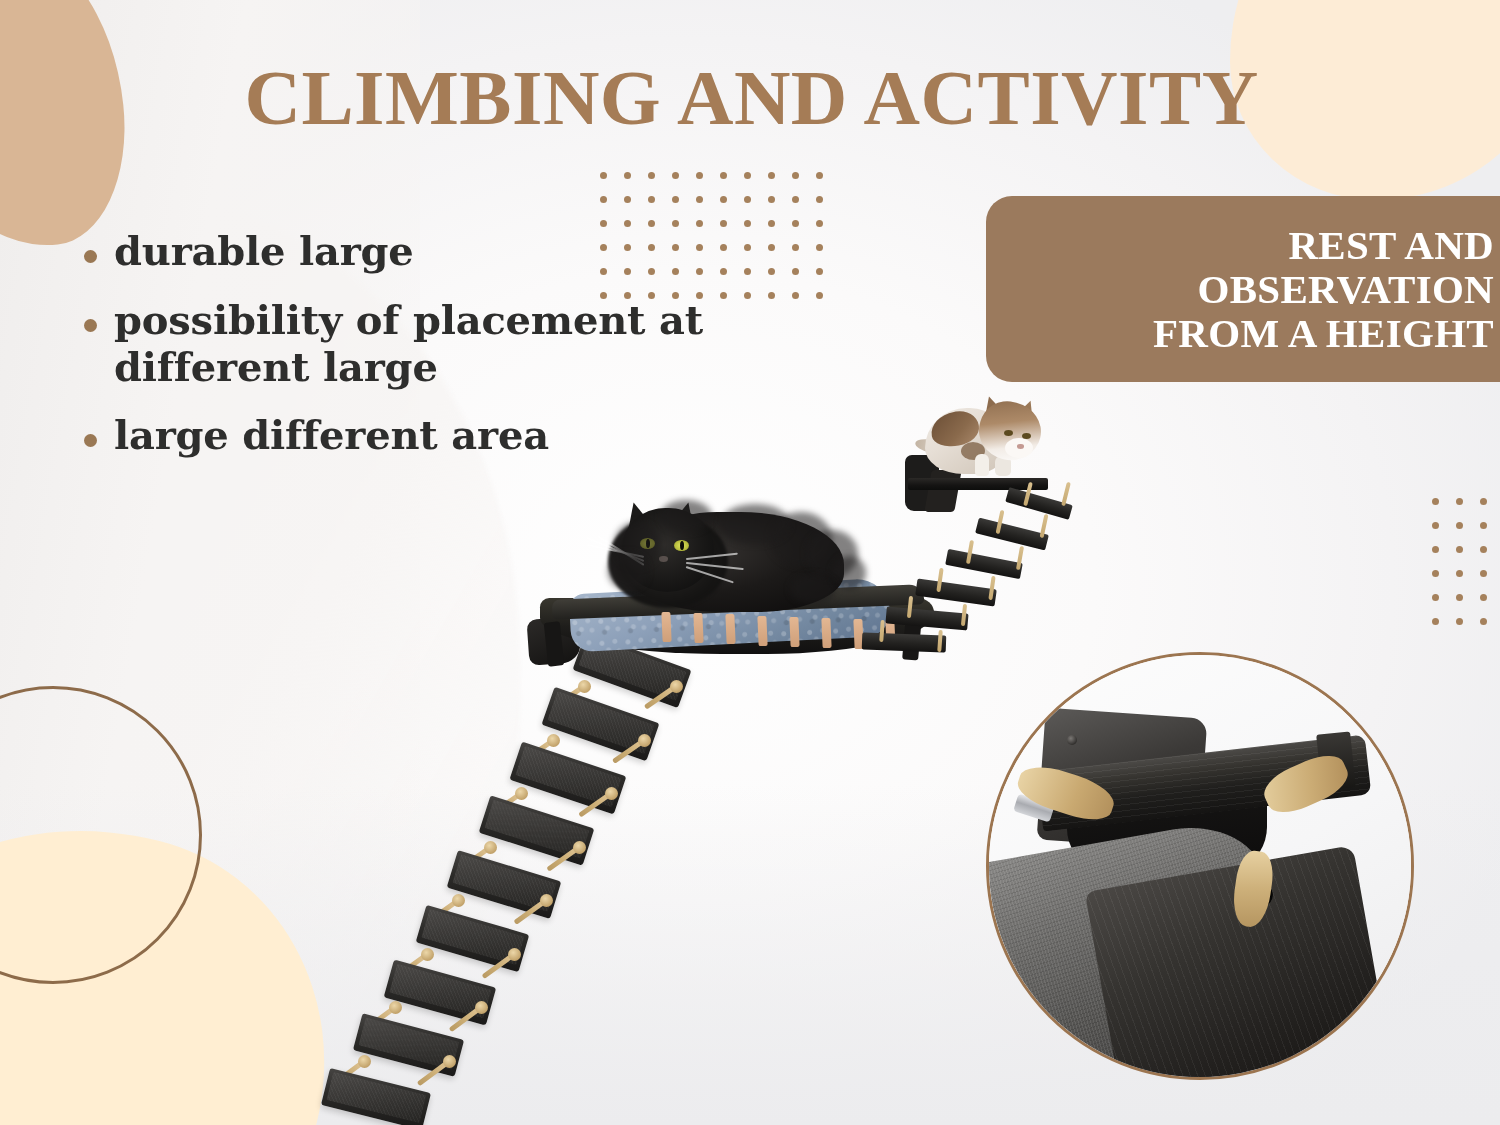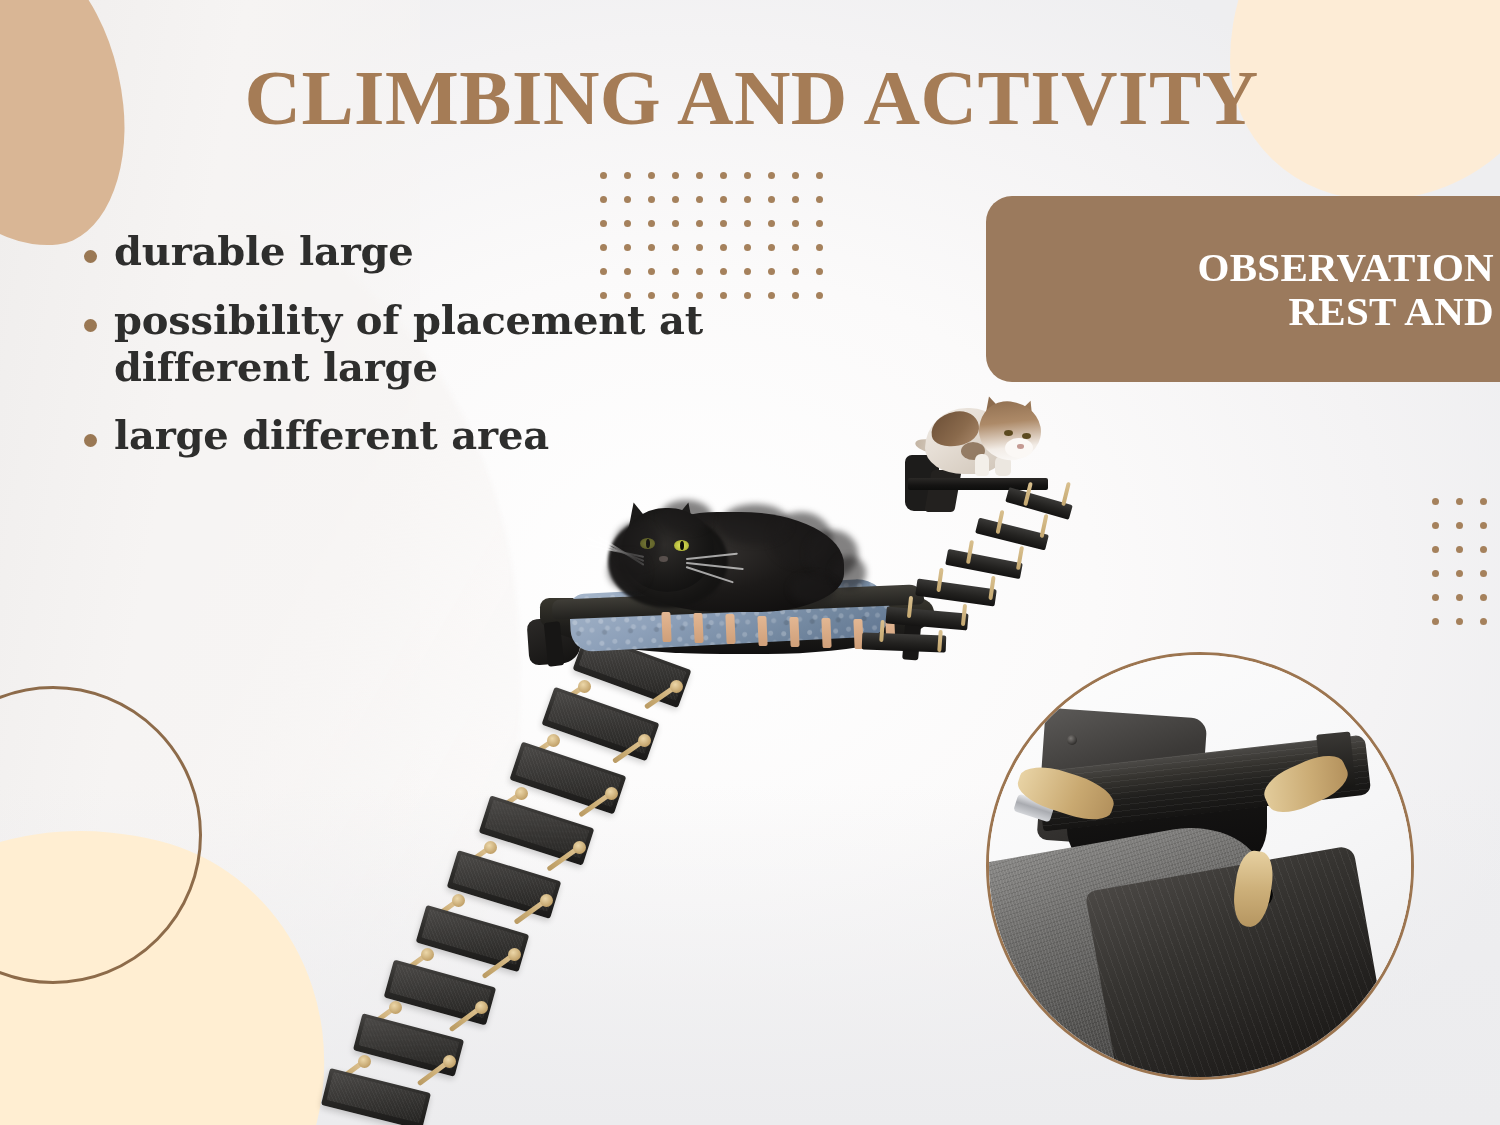--- a/index.html
+++ b/index.html
@@ -789,17 +789,18 @@
         <div class="bullet-dot"></div>
         <div class="bullet-text">possibility of placement at different large</div>
       </div>
       <div class="bullet-row">
         <div class="bullet-dot"></div>
         <div class="bullet-text">large different area</div>
       </div>
     </div>
 
   <div class="badge">
+    <div class="badge-line">REST AND</div>
     <div class="badge-line">OBSERVATION</div>
-    <div class="badge-line">REST AND</div>
+    <div class="badge-line">FROM A HEIGHT</div>
   </div>
 
 </div>
 
 </body></html>

